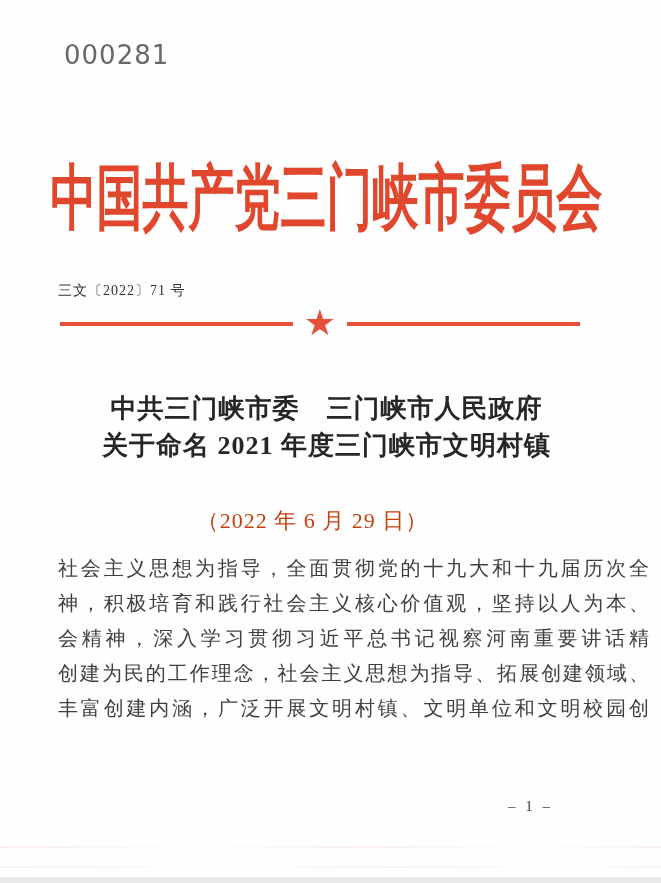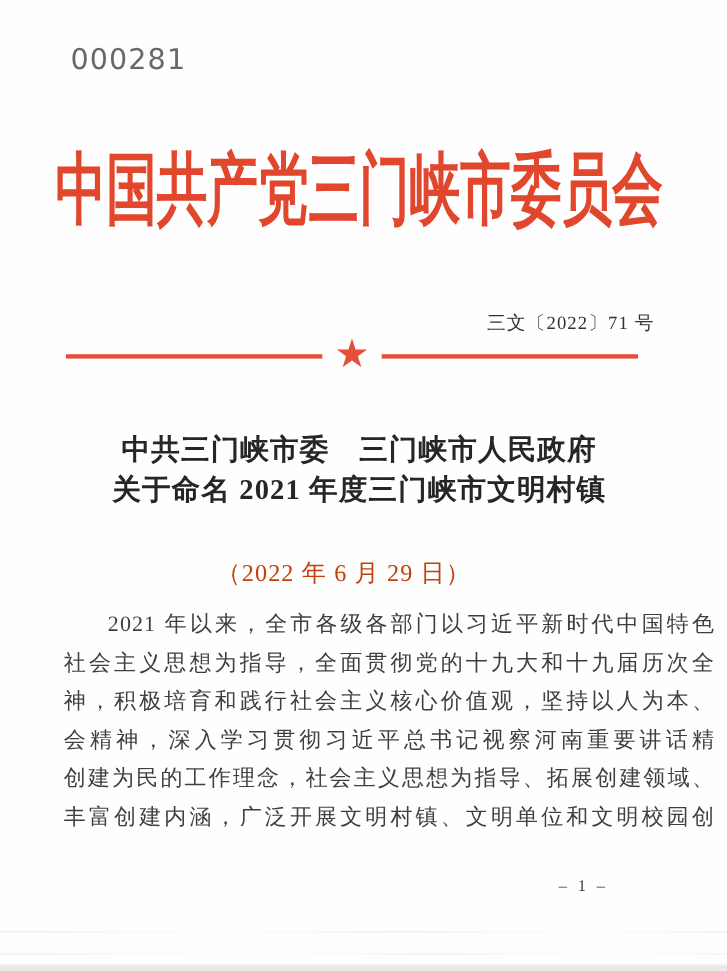--- a/index.html
+++ b/index.html
@@ -23,40 +23,40 @@
     color: #4f4f4f;
     letter-spacing: 1px;
     opacity: 0.85;
   }
   
   .masthead {
     position: absolute;
     left: 58px; top: 142px;
     width: 537px; height: 88px;
     display: flex;
-    align-items: flex-start;
+    align-items: flex-end;
     justify-content: center;
   }
   .masthead .mh-text {
     display: inline-block;
     font-size: 46px;
     font-weight: 900;
     color: #e0472d;
     white-space: nowrap;
     transform: scaleY(1.55);
     transform-origin: center;
     font-family: "Liberation Serif", serif;
   }
   
   .docnum {
     position: absolute;
     left: 58px; top: 282px;
     width: 537px;
-    text-align: right;
-    font-size: 17px;
+    text-align: left;
+    font-size: 14px;
     color: #303030;
     letter-spacing: 1px;
   }
   
   .divider {
     position: absolute;
     left: 60px; top: 305px;
     width: 520px; height: 38px;
     display: flex;
     align-items: center;
@@ -170,21 +170,20 @@
   </div>
 
   <div class="doc-title">
     <div>中共三门峡市委　三门峡市人民政府</div>
     <div>关于命名 2021 年度三门峡市文明村镇</div>
   </div>
 
   <div class="doc-date">（2022 年 6 月 29 日）</div>
 
   <div class="body-text">
-    <div class="line indent">2021 年以来，全市各级各部门以习近平新时代中国特色</div>
     <div class="line">社会主义思想为指导，全面贯彻党的十九大和十九届历次全</div>
     <div class="line">神，积极培育和践行社会主义核心价值观，坚持以人为本、</div>
     <div class="line">会精神，深入学习贯彻习近平总书记视察河南重要讲话精</div>
     <div class="line">创建为民的工作理念，社会主义思想为指导、拓展创建领域、</div>
     <div class="line">丰富创建内涵，广泛开展文明村镇、文明单位和文明校园创</div>
   </div>
 
   <div class="pagenum">– 1 –</div>
 
   <div class="scan-streak-pink"></div>

